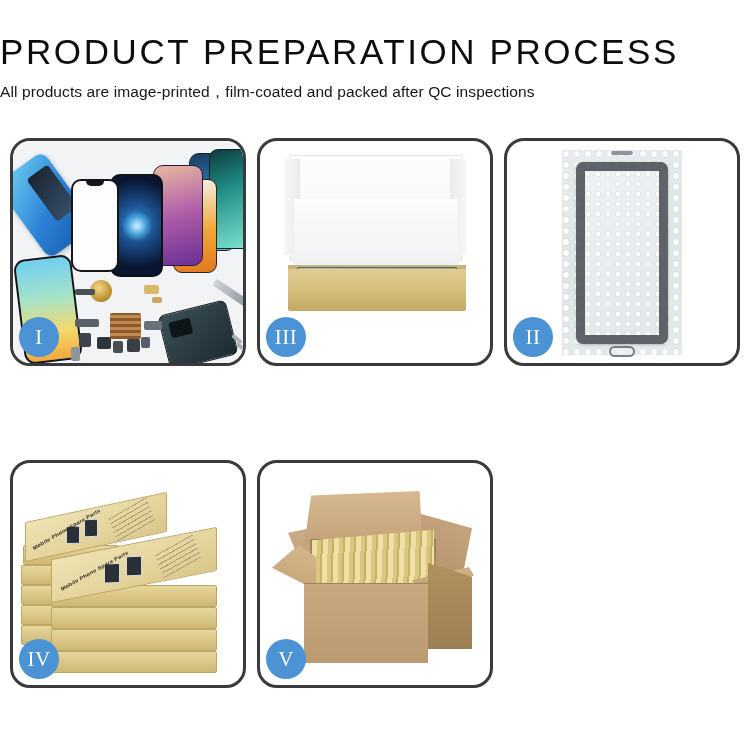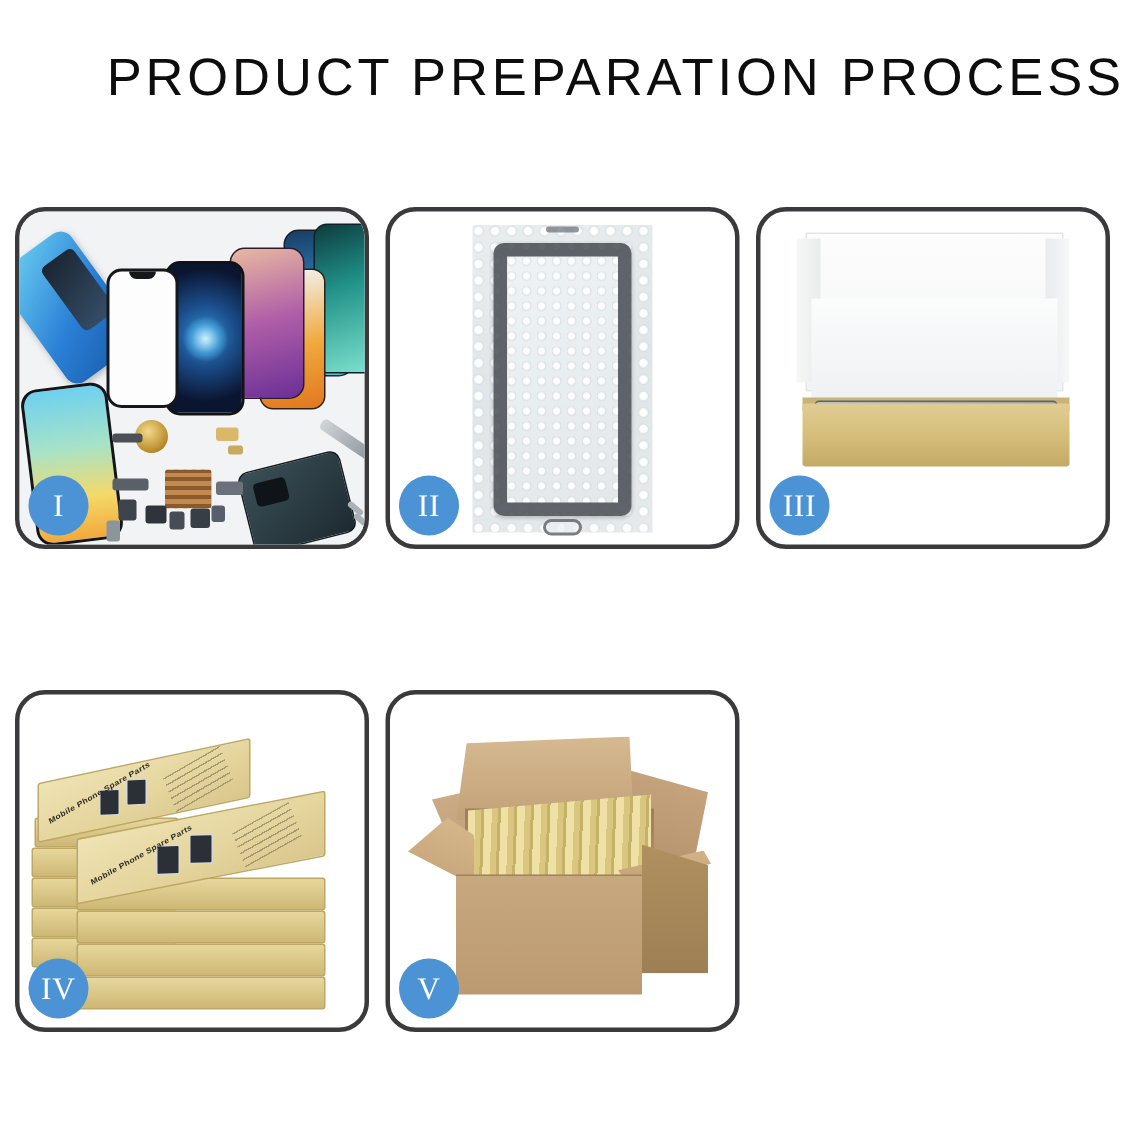--- a/index.html
+++ b/index.html
@@ -5,21 +5,21 @@
   * { margin:0; padding:0; box-sizing:border-box; }
   html,body { width:750px; height:750px; }
   body {
     background:#ffffff;
     font-family:"Liberation Sans", sans-serif;
     overflow:hidden;
     position:relative;
   }
 
   
-  .header { width:750px; padding-top:34px; text-align:right; }
+  .header { width:750px; padding-top:34px; text-align:left; }
   .title {
     font-size:35px;
     font-weight:400;
     letter-spacing:2.6px;
     color:#0d0d0d;
     line-height:1;
     white-space:nowrap;
   }
   .subtitle {
     margin-top:13px;
@@ -341,20 +341,21 @@
     position:absolute; left:176px; top:18px; width:44px; height:36px;
     background:linear-gradient(135deg,rgba(245,248,250,.9),rgba(222,230,234,.55));
     clip-path:polygon(20% 0,100% 18%,86% 100%,0 66%);
   }
 </style>
 </head>
 <body>
 
 <div class="header">
   <div class="title">PRODUCT PREPARATION PROCESS</div>
+  <div class="subtitle">All products are image-printed，film-coated and packed after QC inspections</div>
 </div>
 
 <div class="grid">
 
   <div class="panel">
     <div class="stage">
       <div class="p1bg"></div>
       <div class="ph ph-blue1"></div>
       <div class="ph ph-teal"></div>
       <div class="ph ph-green"></div>
@@ -379,40 +380,40 @@
       <div class="frag" style="left:128px;top:196px;width:9px;height:11px;background:#57606a;"></div>
       <div class="frag" style="left:58px;top:206px;width:9px;height:14px;background:#8d959c;"></div>
       <div class="frag" style="left:218px;top:196px;width:12px;height:4px;background:#aab1b7;transform:rotate(40deg);"></div>
       <div class="frag" style="left:222px;top:204px;width:12px;height:4px;background:#aab1b7;transform:rotate(40deg);"></div>
     </div>
     <div class="badge">I</div>
   </div>
 
   <div class="panel">
     <div class="stage">
-      <div class="bubble-sheet"></div>
-      <div class="screen-glass">
-        <div class="ear-slot"></div>
-        <div class="home-btn"></div>
-      </div>
-    </div>
-    <div class="badge">II</div>
-  </div>
-
-  <div class="panel">
-    <div class="stage">
       <div class="p3-lidback"></div>
       <div class="p3-flapL"></div>
       <div class="p3-flapR"></div>
       <div class="p3-foam"></div>
       <div class="p3-boxlip"></div>
       <div class="p3-screen"></div>
       <div class="p3-boxbody"></div>
     </div>
     <div class="badge">III</div>
+  </div>
+
+  <div class="panel">
+    <div class="stage">
+      <div class="bubble-sheet"></div>
+      <div class="screen-glass">
+        <div class="ear-slot"></div>
+        <div class="home-btn"></div>
+      </div>
+    </div>
+    <div class="badge">II</div>
   </div>
 
   <div class="panel">
     <div class="stage">
       <div class="stack">
 
         <div class="sbox" style="left:0px;  top:140px; width:96px; height:20px;"></div>
         <div class="sbox" style="left:0px;  top:120px; width:96px; height:20px;"></div>
         <div class="sbox" style="left:0px;  top:100px; width:96px; height:20px;"></div>
         <div class="sbox" style="left:0px;  top:80px;  width:96px; height:20px;"></div>

